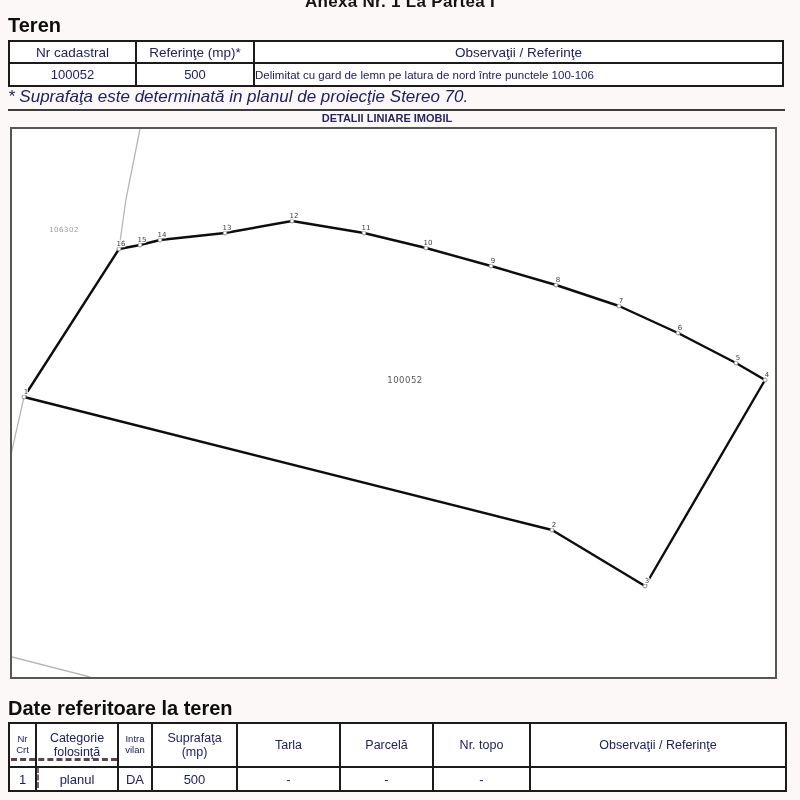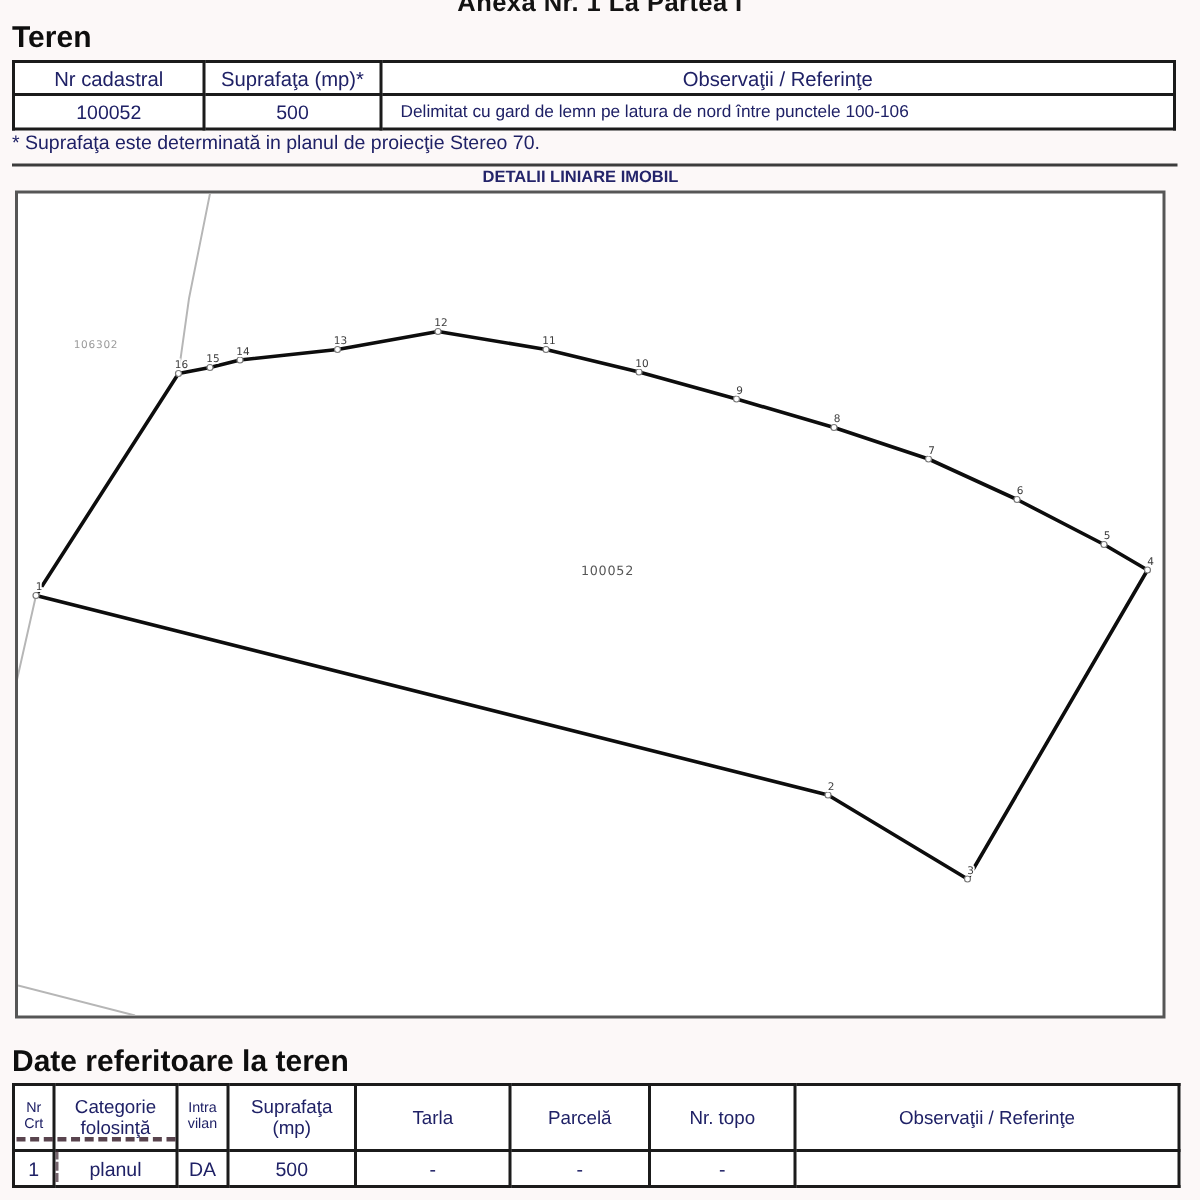--- a/index.html
+++ b/index.html
@@ -19,24 +19,24 @@
   }
   .h-teren { top:14px; }
   .h-date  { top:697px; }
 
   table { border-collapse:collapse; table-layout:fixed; background:#fff; }
   th, td { border:2px solid #1b1b1b; overflow:hidden; white-space:nowrap; }
 
   .t1 { position:absolute; left:8px; top:40px; width:776px; }
   .t1 th { height:20px; font-weight:normal; font-size:13.5px; color:#1f2166; padding:0 2px; }
   .t1 td { height:19px; font-size:13px; color:#1f2166; text-align:center; }
-  .t1 td.obs { font-size:11.5px; text-align:left; padding:0 12px; }
+  .t1 td.obs { font-size:11.5px; text-align:left; padding:0 0; }
 
   .footnote {
-    position:absolute; left:8px; top:87px; font-size:13px; color:#1f2166;
+    position:absolute; left:8px; top:87px; font-size:17px; color:#1f2166;font-style:italic;
   }
 
   .map-top-rule {
     position:absolute; left:8px; top:109px; width:777px;
     border-top:2px solid #3c3c3c;
   }
   .map-title {
     position:absolute; left:4px; top:112px; width:766px;
     text-align:center; font-size:11px; font-weight:bold; color:#24246a;
   }
@@ -69,21 +69,21 @@
 
 <table class="t1">
   <colgroup>
       <col style="width:127px">
       <col style="width:118px">
       <col>
     </colgroup>
   <thead>
     <tr>
       <th>Nr cadastral</th>
-      <th>Suprafaţa (mp)*</th>
+      <th>Referinţe (mp)*</th>
       <th>Observaţii / Referinţe</th>
     </tr>
   </thead>
   <tbody>
     <tr>
       <td>100052</td>
       <td>500</td>
       <td class="obs">Delimitat cu gard de lemn pe latura de nord între punctele 100-106</td>
     </tr>
   </tbody>

